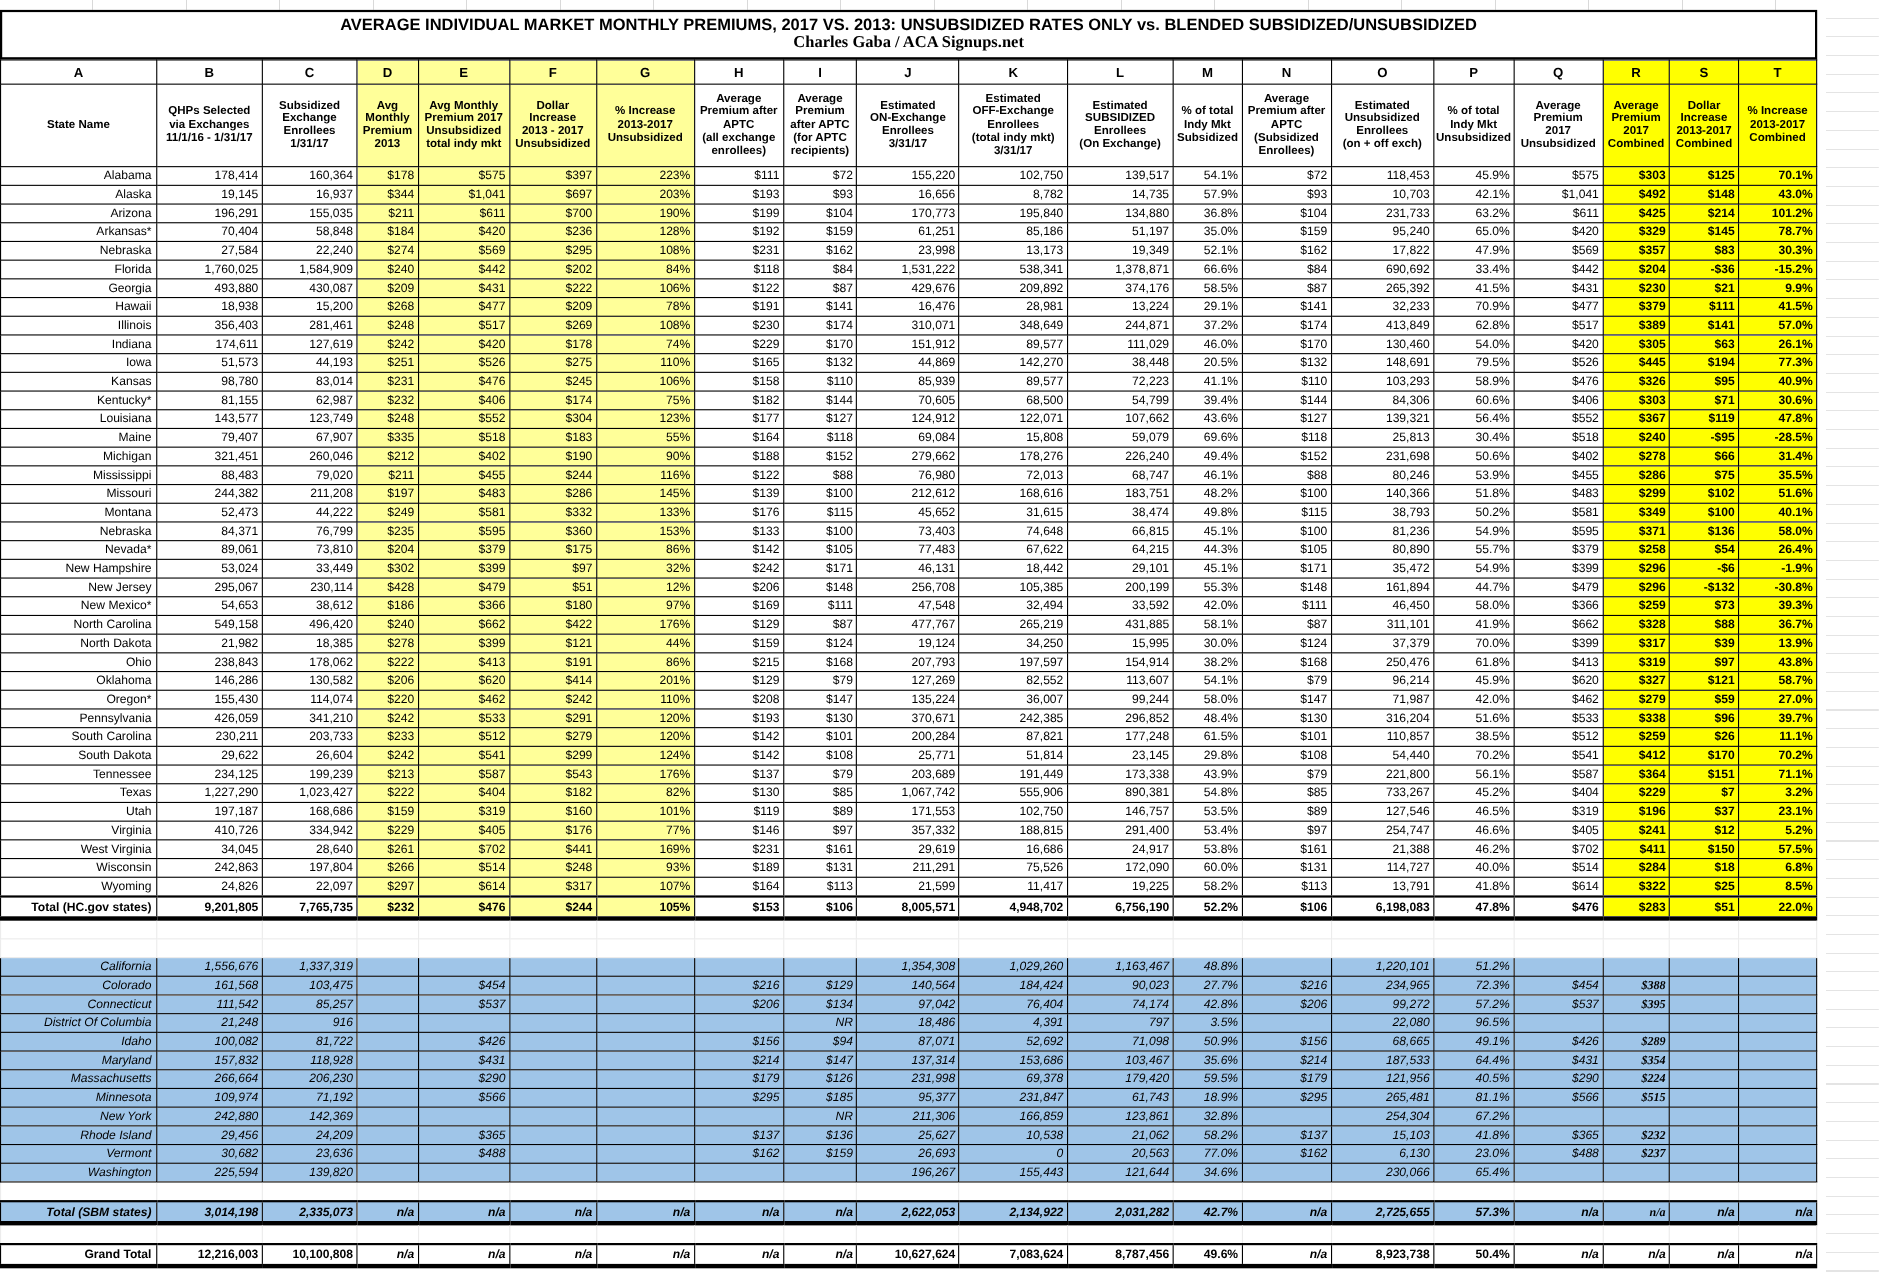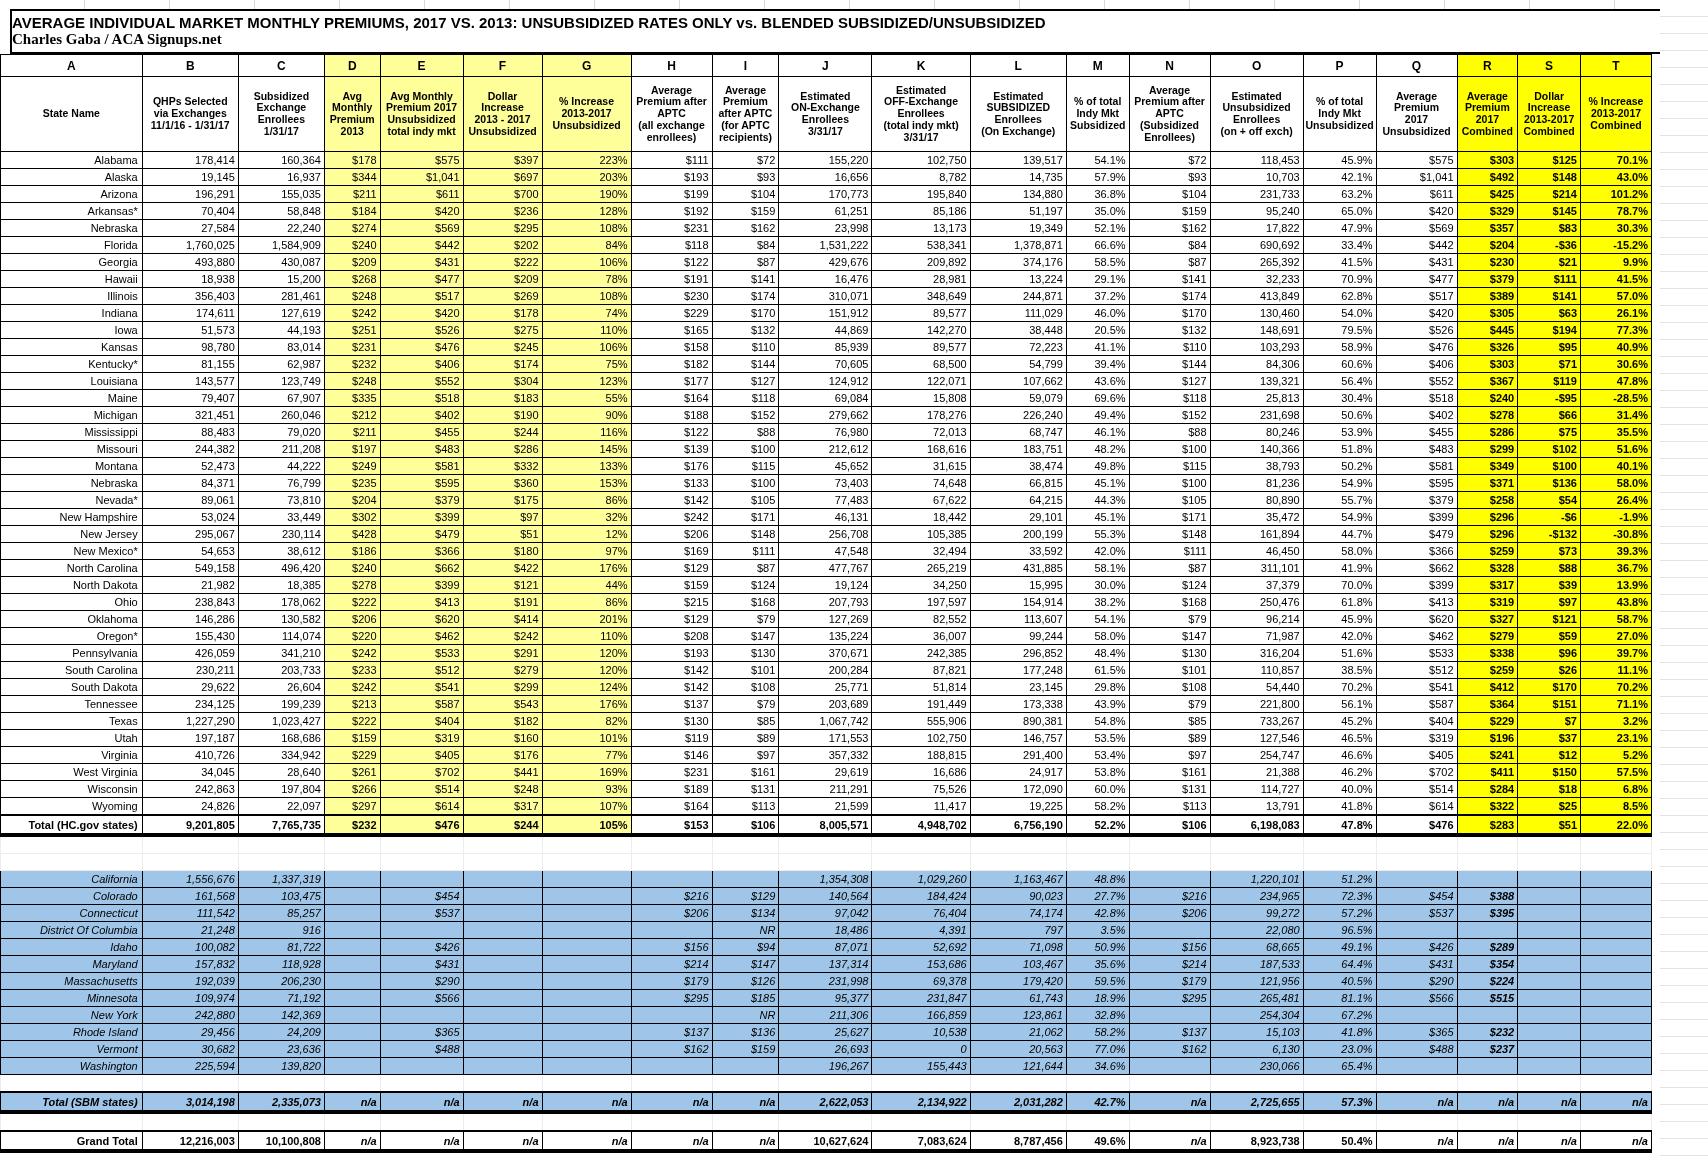--- a/index.html
+++ b/index.html
@@ -1,36 +1,36 @@
 <!DOCTYPE html>
 <html><head>
 <meta charset="utf-8">
 <style>
   html,body{margin:0;padding:0;background:#fff;}
   body{width:1708px;height:1169px;overflow:hidden;position:relative;
        font-family:"Liberation Sans",sans-serif;-webkit-font-smoothing:antialiased;}
   .sheet{position:absolute;left:0;top:0;width:1660px;}
   .gridstrip{height:9px;width:1652px;
     background:repeating-linear-gradient(to right,#ffffff 0 84px,#d9d9d9 84px 85px);}
-  .title-box{width:1648px;border:2px solid #000;background:#fff;padding:3px 0 4px 0;margin-left:10px;}
+  .title-box{width:1648px;border:2px solid #000;background:#fff;text-align:center;padding:3px 0 4px 0;}
   .title-box .l1{font-size:15px;font-weight:bold;}
   .title-box .l2{font-size:15px;font-weight:bold;font-family:Liberation Serif, serif;}
   table{border-collapse:collapse;table-layout:fixed;width:1652px;}
   th,td{border:1px solid #000;overflow:hidden;white-space:nowrap;}
   th.letter{height:19px;font-size:12px;font-weight:bold;text-align:center;background:#fff;}
   th.head{height:74px;font-size:10.5px;font-weight:bold;text-align:center;vertical-align:middle;
           white-space:pre-line;line-height:1.12;background:#fff;padding:0 1px;}
   td{height:16px;line-height:16px;font-size:11px;text-align:right;padding:0 3px;background:#fff;}
   td.c0{padding-right:4px;}
   tr.hc td.y, th.y{background:#FFFF99;}
   tr.hc td.Y, th.Y{background:#FFFF00;}
   tr.hc td.Y{font-weight:bold;}
   tr.total td{font-weight:bold;border-top:2px solid #000;border-bottom:4px solid #000000;height:17px;}
   tr.blue td{background:#9FC5E8;font-style:italic;}
-  tr.blue td.c17{font-weight:bold;}
+  tr.blue td.c17{font-weight:bold;font-family:Liberation Serif, serif;}
   tr.gap td{border:1px solid #ececec;background:#fff;height:16px;}
   tr.gap{pointer-events:none;}
   td.na{font-style:italic;padding-left:28px;}
   .gutter{position:absolute;left:1660px;top:0;width:48px;height:1169px;
     background:repeating-linear-gradient(to bottom,#ffffff 0 16px,#e4e4e4 16px 17px);}
   .belowpad{position:absolute;left:0;top:1156px;width:1660px;height:13px;background:#fff;}
 </style>
 </head>
 <body>
 
@@ -1217,21 +1217,21 @@
           <td class="c13">$214</td>
           <td class="c14">187,533</td>
           <td class="c15">64.4%</td>
           <td class="c16">$431</td>
           <td class="c17">$354</td>
           <td class="c18"></td>
           <td class="c19"></td>
         </tr>
         <tr class="blue">
           <td class="c0">Massachusetts</td>
-          <td class="c1">192,039</td>
+          <td class="c1">266,664</td>
           <td class="c2">206,230</td>
           <td class="c3"></td>
           <td class="c4">$290</td>
           <td class="c5"></td>
           <td class="c6"></td>
           <td class="c7">$179</td>
           <td class="c8">$126</td>
           <td class="c9">231,998</td>
           <td class="c10">69,378</td>
           <td class="c11">179,420</td>

